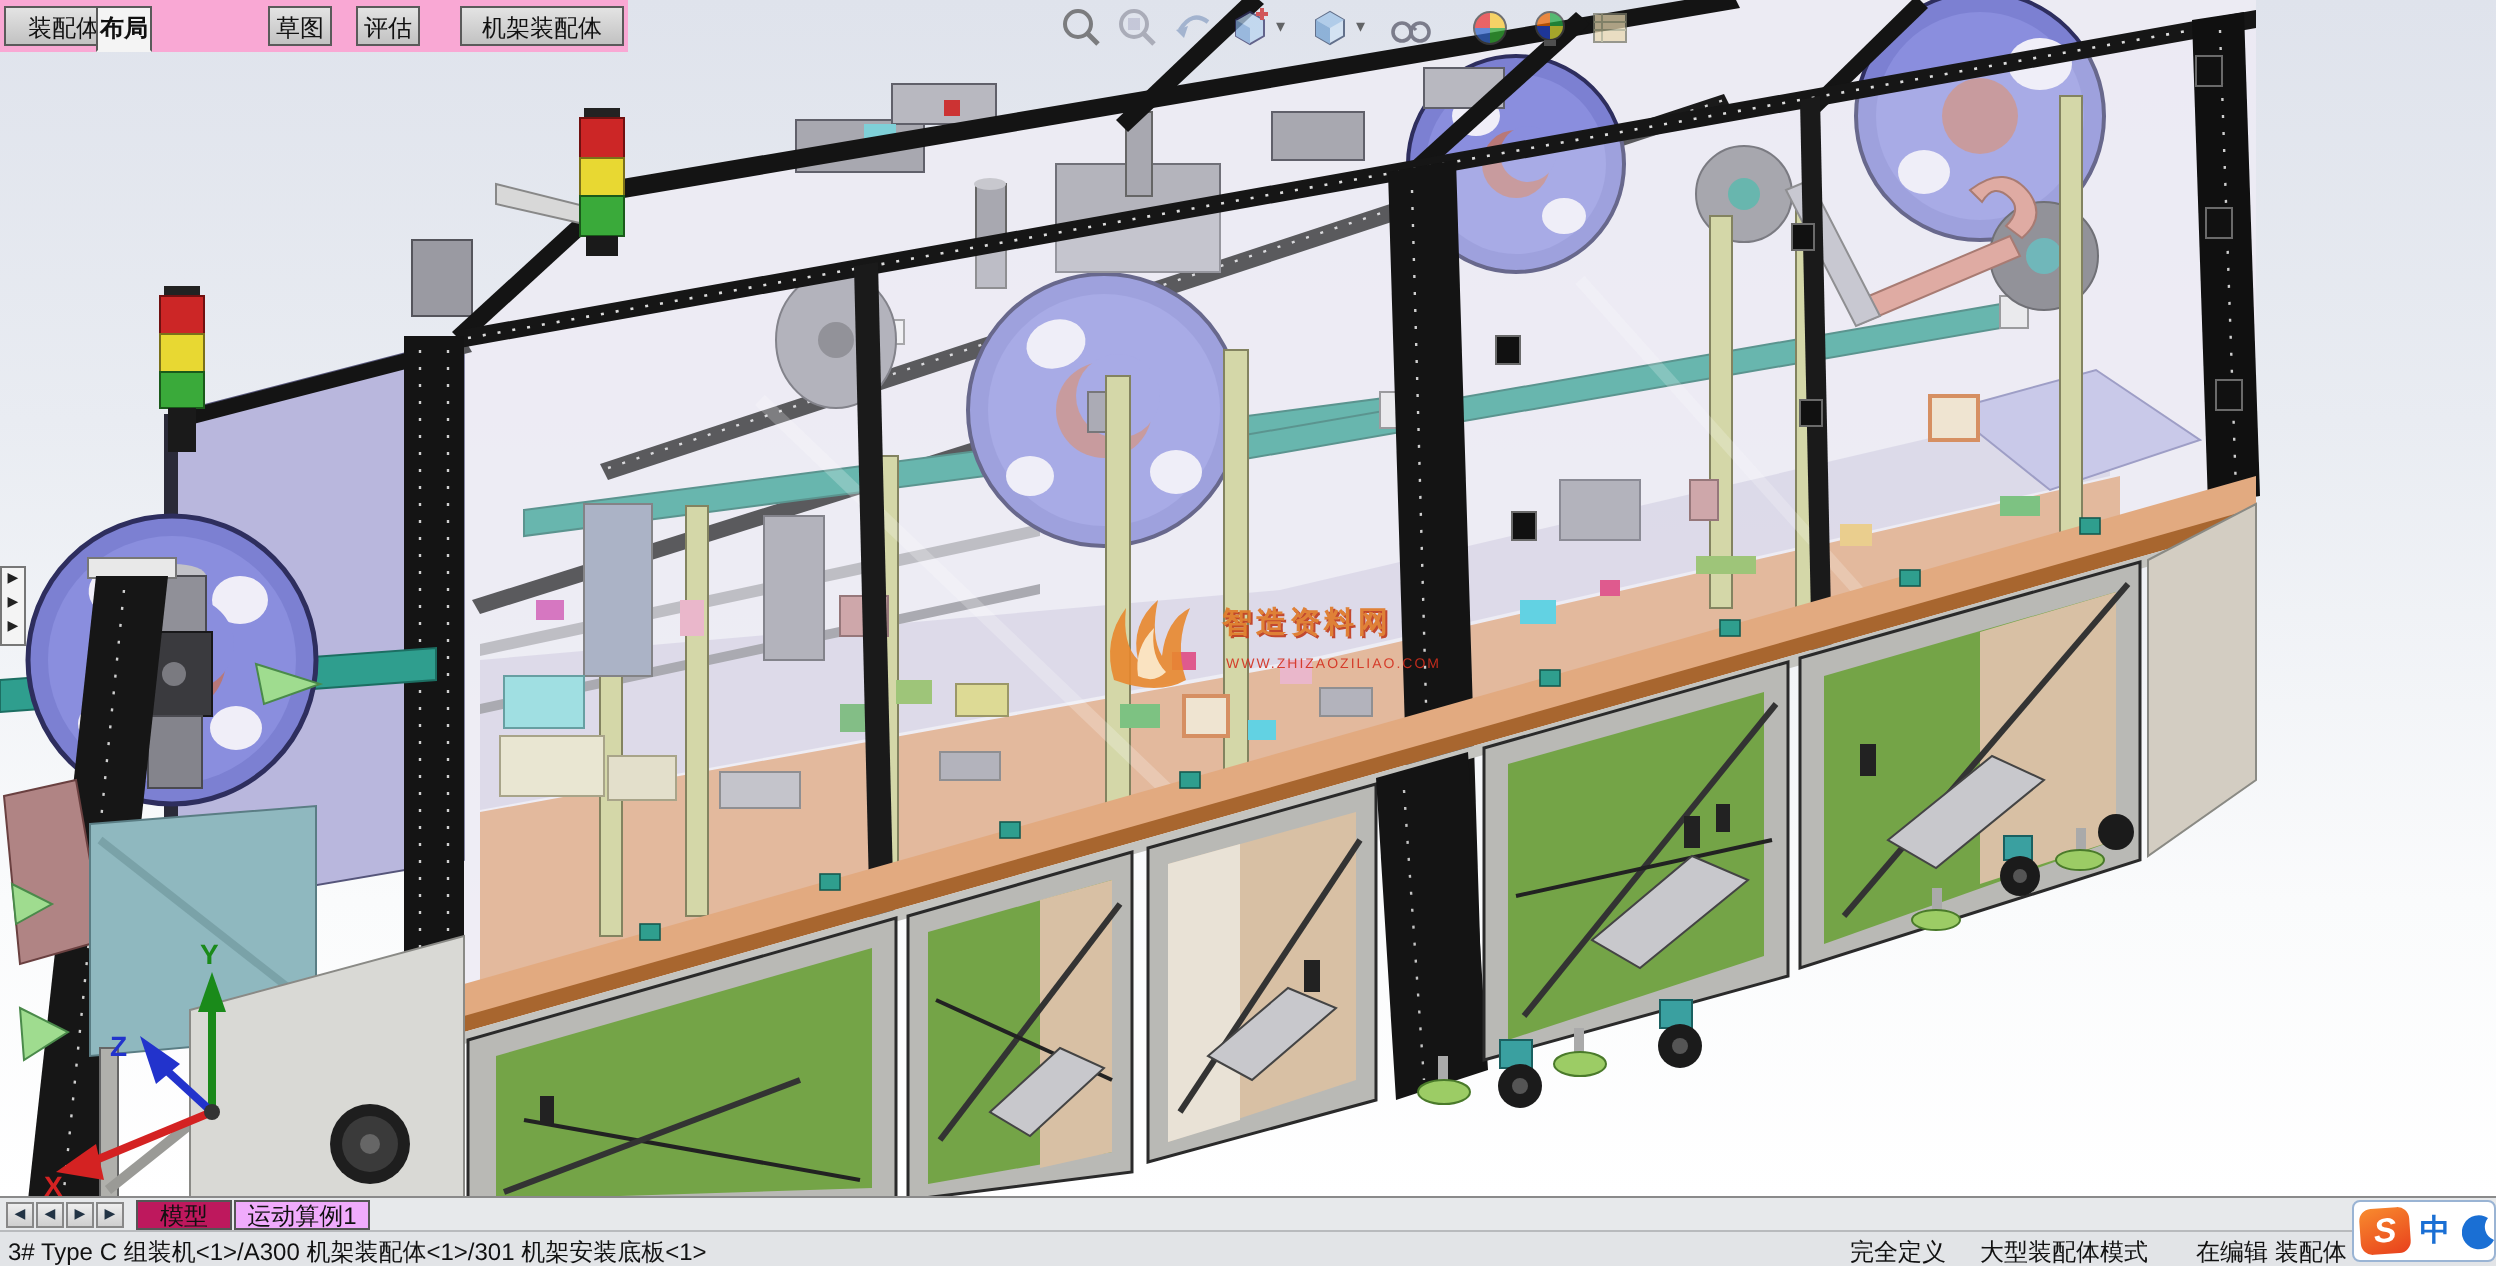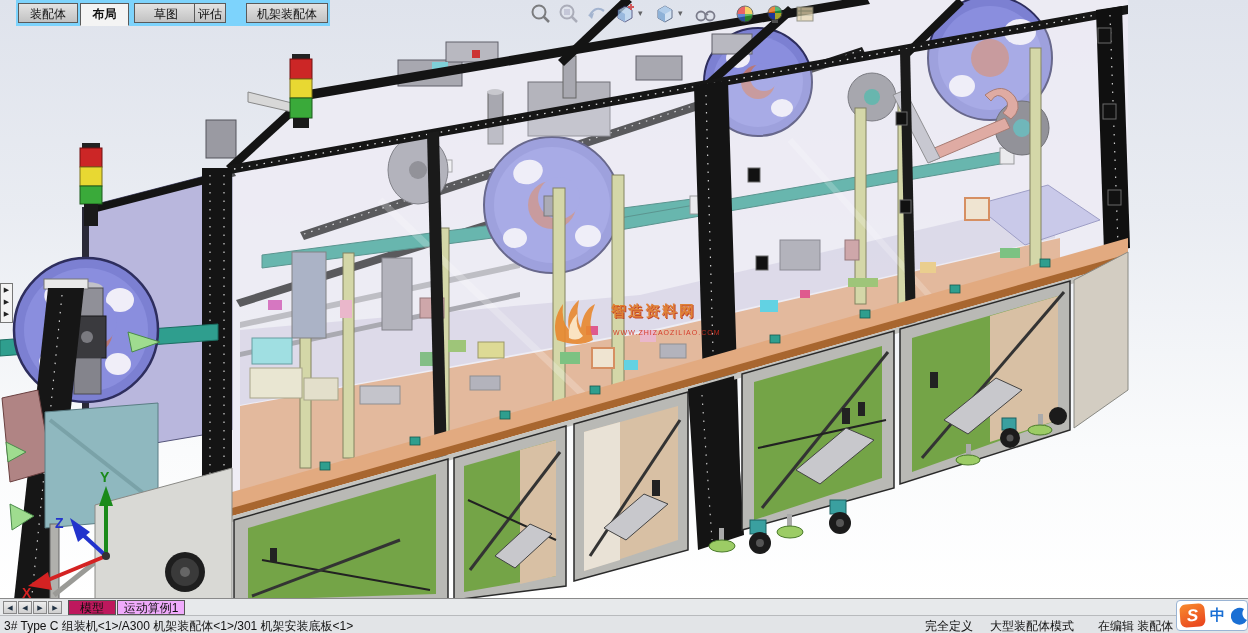--- a/index.html
+++ b/index.html
@@ -2,21 +2,21 @@
 <html><head>
 <meta charset="utf-8">
 <style>
   html,body{margin:0;padding:0;}
   body{width:1248px;height:633px;overflow:hidden;position:relative;
        font-family:"Liberation Sans","DejaVu Sans",sans-serif;background:#fff;}
   .viewport{position:absolute;top:0;left:0;width:1248px;height:600px;
             background:linear-gradient(#dfe3ec 0%,#e9ecf2 35%,#fafbfc 75%,#ffffff 100%);}
   .viewport svg{position:absolute;top:0;left:0;}
   
-  .cmdbar{position:absolute;top:0;left:0;width:314px;height:26px;background:#7dd3fc;margin-left:16px;}
+  .cmdbar{position:absolute;top:0;left:0;width:314px;height:26px;background:#f9a8d4;}
   .ctab{position:absolute;top:3px;height:20px;line-height:20px;text-align:center;
         font-size:12px;color:#111;background:linear-gradient(#e3e3e3,#c2c2c2);
         border:1px solid #5a5a5a;box-sizing:border-box;cursor:pointer;}
   .ctab.active{background:#f4f4f4;height:23px;border-bottom:1px solid #f4f4f4;font-weight:bold;}
   
   .hud{position:absolute;top:2px;left:526px;width:320px;height:24px;opacity:.72;}
   .hicon{position:absolute;top:1px;width:22px;height:22px;cursor:pointer;}
   .hdrop{position:absolute;top:6px;font-size:9px;color:#333;cursor:pointer;}
   
   .edgepanel{position:absolute;top:283px;left:0;width:13px;height:40px;background:#f4f4f4;
@@ -491,22 +491,22 @@
 
   <div class="edgepanel">
     <div>▶</div>
     <div>▶</div>
     <div>▶</div>
   </div>
 </div>
 
 <div class="cmdbar">
   <div class="ctab" style="left:2px;width:60px">装配体</div>
-  <div class="ctab active" style="left:64px;width:49px">布局</div>
-  <div class="ctab" style="left:118px;width:64px">草图</div>
+  <div class="ctab active" style="left:48px;width:28px">布局</div>
+  <div class="ctab" style="left:134px;width:32px">草图</div>
   <div class="ctab" style="left:178px;width:32px">评估</div>
   <div class="ctab" style="left:230px;width:82px">机架装配体</div>
 </div>
 
 <div class="modelbar">
   <div class="navbtn" style="left:3px">◀</div>
   <div class="navbtn" style="left:18px">◀</div>
   <div class="navbtn" style="left:33px">▶</div>
   <div class="navbtn" style="left:48px">▶</div>
   <div class="mtab active" style="left:68px;width:48px">模型</div>

